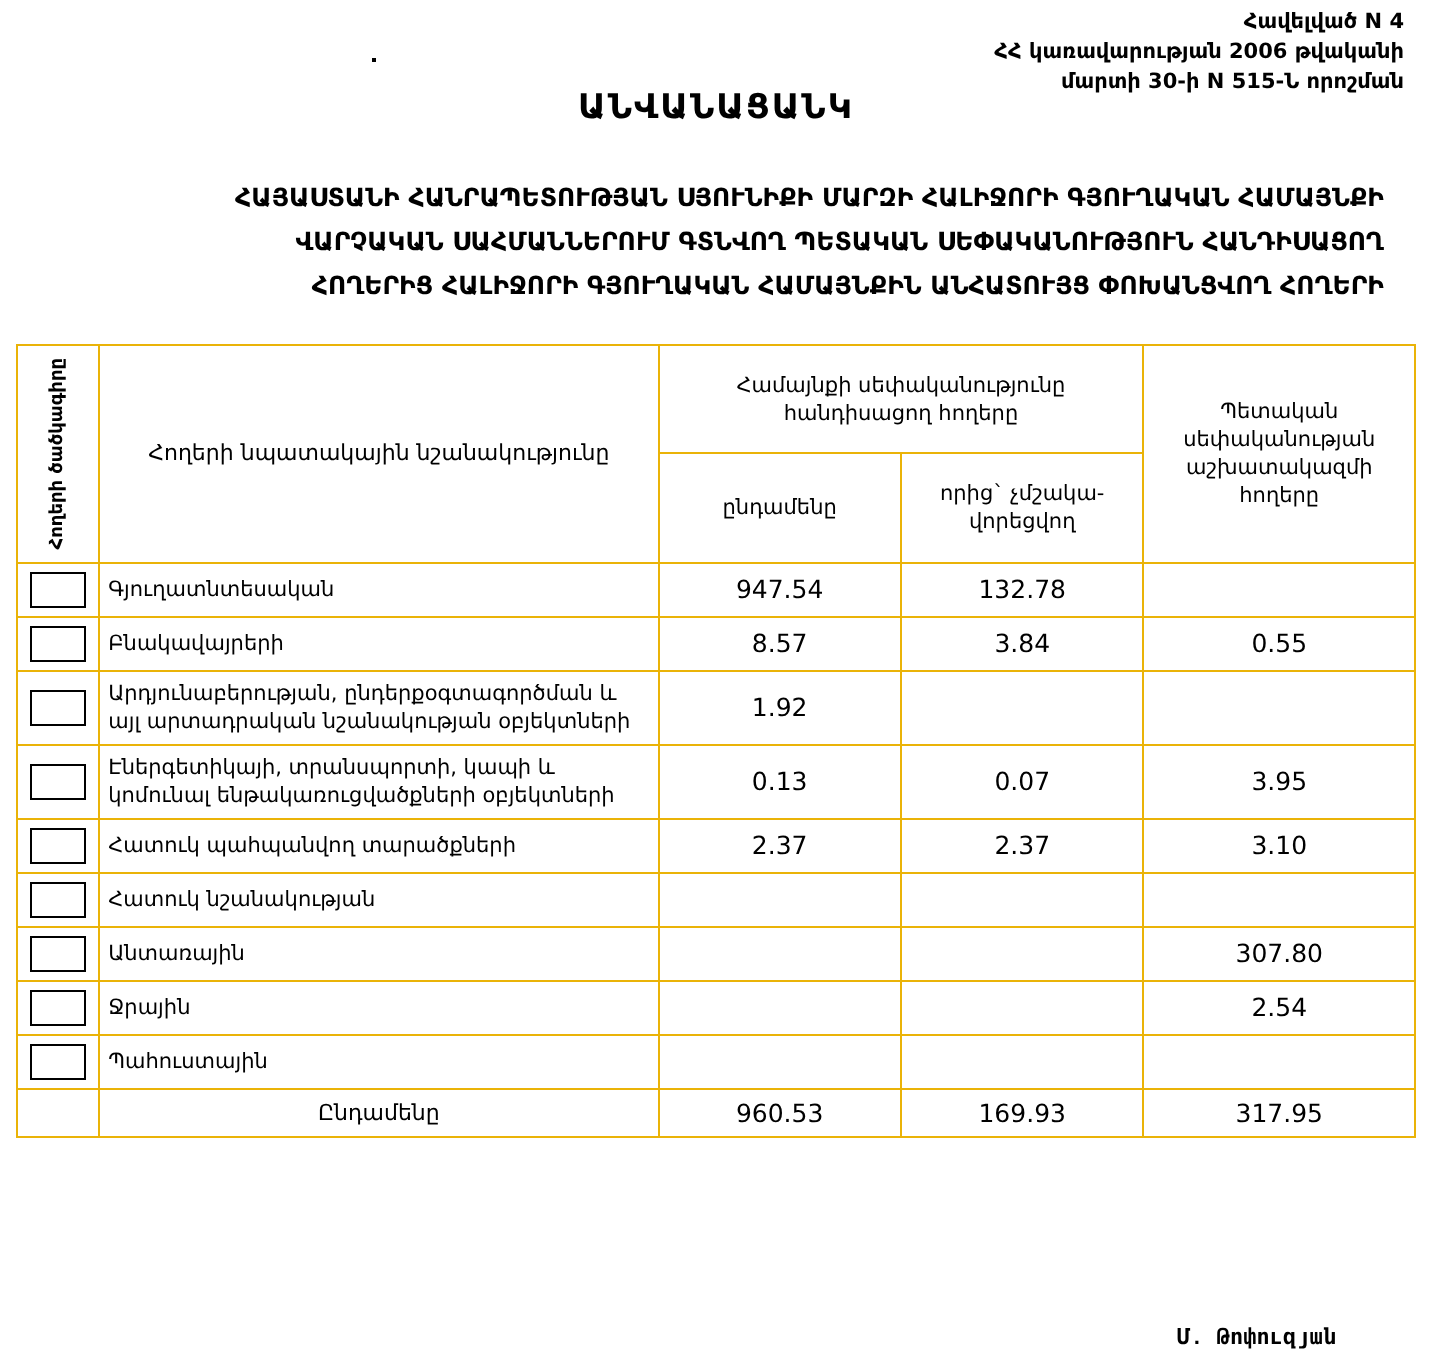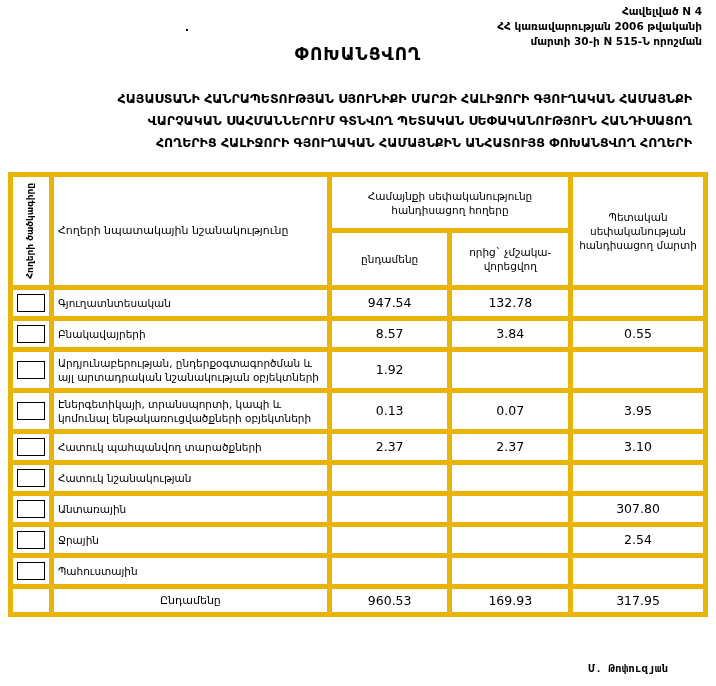--- a/index.html
+++ b/index.html
@@ -58,21 +58,21 @@
   }
   table.main {
     position: absolute;
     top: 172px;
     left: 8px;
     width: 700px;
     border-collapse: collapse;
     table-layout: fixed;
   }
   table.main td, table.main th {
-    border: 5px solid #eab308;
+    border: 1px solid #eab308;
     padding: 4px;
     vertical-align: middle;
     font-weight: normal;
   }
   .c-code { width: 40px; }
   .c-name { width: 272px; }
   .c-tot  { width: 118px; }
   .c-inc  { width: 118px; }
   .c-st   { width: 132px; }
 
@@ -94,20 +94,21 @@
     font-weight: bold;
     line-height: 11px;
     text-align: center;
     writing-mode: vertical-rl;
     transform: rotate(180deg);
     white-space: nowrap;
     margin: 0 auto;
     padding: 2px 0;
   }
   .name-head {
+    text-align: center;
     font-size: 11px;
     font-weight: bold;
     padding: 4px 6px;
     line-height: 14px;
   }
   .row-code {
     text-align: center;
     padding: 4px 3px;
   }
   .code-box {
@@ -172,21 +173,21 @@
 <div class="page">
 
   <div class="stray-dot"></div>
 
   <div class="header-block">
     <div>Հավելված N 4</div>
     <div>ՀՀ կառավարության 2006 թվականի</div>
     <div>մարտի 30-ի N 515-Ն որոշման</div>
   </div>
 
-  <div class="doc-title">ՓՈԽԱՆՑՎՈՂ</div>
+  <div class="doc-title">ԱՆՎԱՆԱՑԱՆԿ</div>
 
   <div class="subtitle">
     <div>ՀԱՅԱՍՏԱՆԻ ՀԱՆՐԱՊԵՏՈՒԹՅԱՆ ՍՅՈՒՆԻՔԻ ՄԱՐԶԻ ՀԱԼԻՋՈՐԻ ԳՅՈՒՂԱԿԱՆ ՀԱՄԱՅՆՔԻ</div>
     <div>ՎԱՐՉԱԿԱՆ  ՍԱՀՄԱՆՆԵՐՈՒՄ ԳՏՆՎՈՂ  ՊԵՏԱԿԱՆ ՍԵՓԱԿԱՆՈՒԹՅՈՒՆ ՀԱՆԴԻՍԱՑՈՂ</div>
     <div>ՀՈՂԵՐԻՑ  ՀԱԼԻՋՈՐԻ ԳՅՈՒՂԱԿԱՆ ՀԱՄԱՅՆՔԻՆ ԱՆՀԱՏՈՒՅՑ  ՓՈԽԱՆՑՎՈՂ ՀՈՂԵՐԻ</div>
   </div>
 
   <table class="main">
     <colgroup>
       <col class="c-code">
@@ -198,21 +199,21 @@
     <thead>
       <tr class="hdr-group">
         <td rowspan="2">
           <div class="vert-head">Հողերի ծածկագիրը</div>
         </td>
         <td rowspan="2" class="name-head">Հողերի  նպատակային նշանակությունը</td>
         <td colspan="2" class="hdr-cell" style="white-space:pre-line;">Համայնքի սեփականությունը
 հանդիսացող հողերը</td>
         <td rowspan="2" class="hdr-cell" style="white-space:pre-line;">Պետական
 սեփականության
-հանդիսացող մարտի</td>
+աշխատակազմի հողերը</td>
       </tr>
       <tr class="hdr-sub">
         <td class="hdr-cell">ընդամենը</td>
         <td class="hdr-cell" style="white-space:pre-line;">որից`  չմշակա-
 վորեցվող</td>
       </tr>
     </thead>
     <tbody>
       <tr>
         <td class="row-code">

